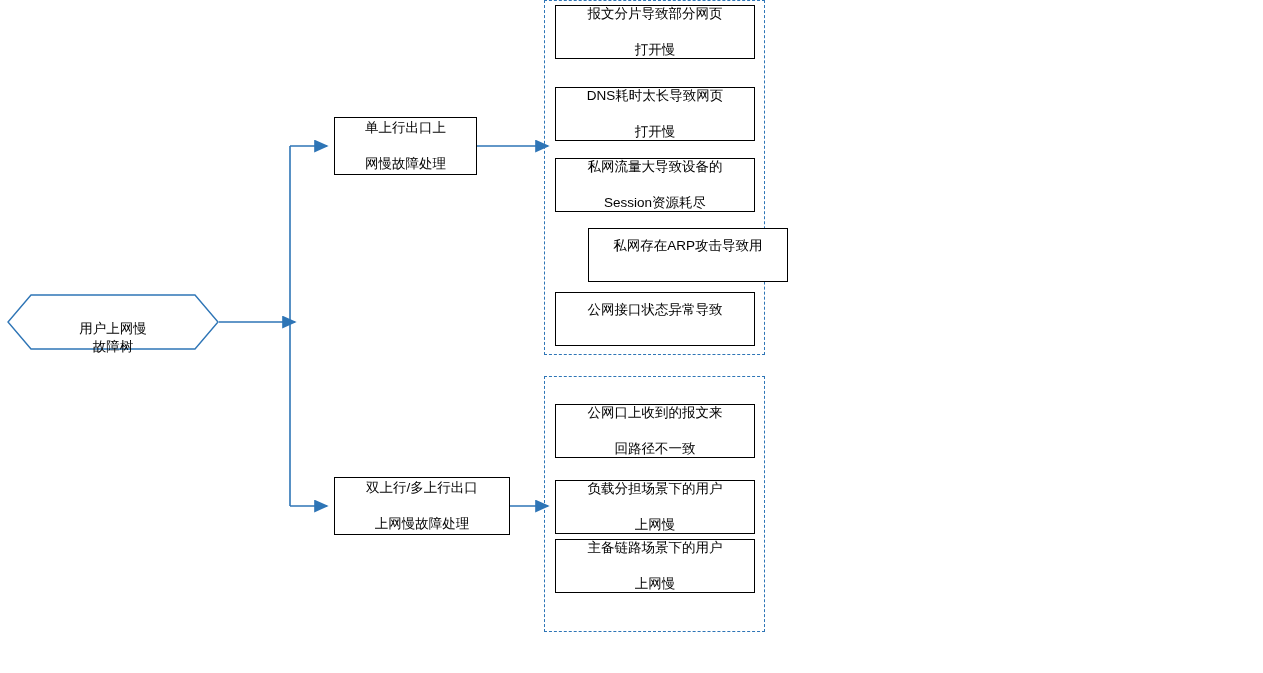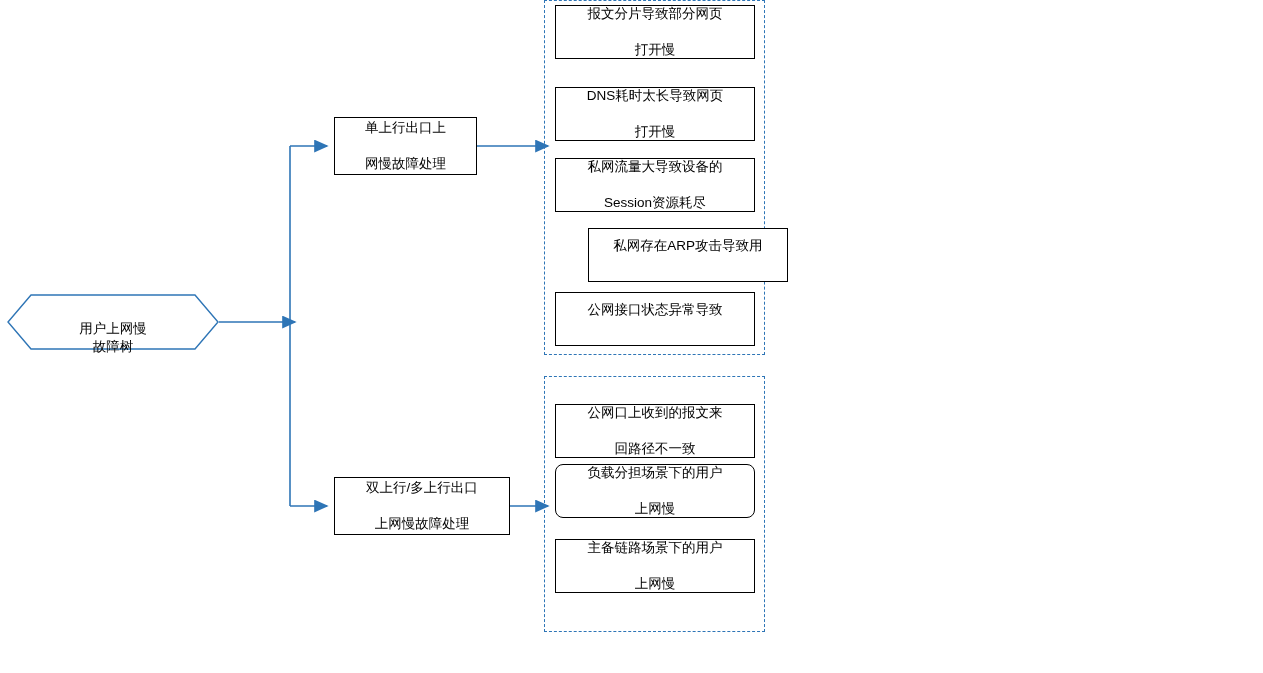--- a/index.html
+++ b/index.html
@@ -103,21 +103,21 @@
     left: 555px;
     width: 200px;
     height: 54px;
   }
   #leaf-s0 { top: 5px; }
   #leaf-s1 { top: 87px; }
   #leaf-s2 { top: 158px; }
   #leaf-s3 { top: 228px; margin-left: 33px; }
   #leaf-s4 { top: 292px; }
   #leaf-m0 { top: 404px; }
-  #leaf-m1 { top: 464px; border-radius: 8px; }
+  #leaf-m1 { top: 480px; }
   #leaf-m2 { top: 539px; }
 </style>
 </head>
 <body>
 
 <div id="canvas">
 
   <svg class="connectors" viewBox="0 0 1263 673">
     <defs>
       <marker id="arrow" markerWidth="9" markerHeight="9" refX="8" refY="4" orient="auto" markerUnits="strokeWidth">

